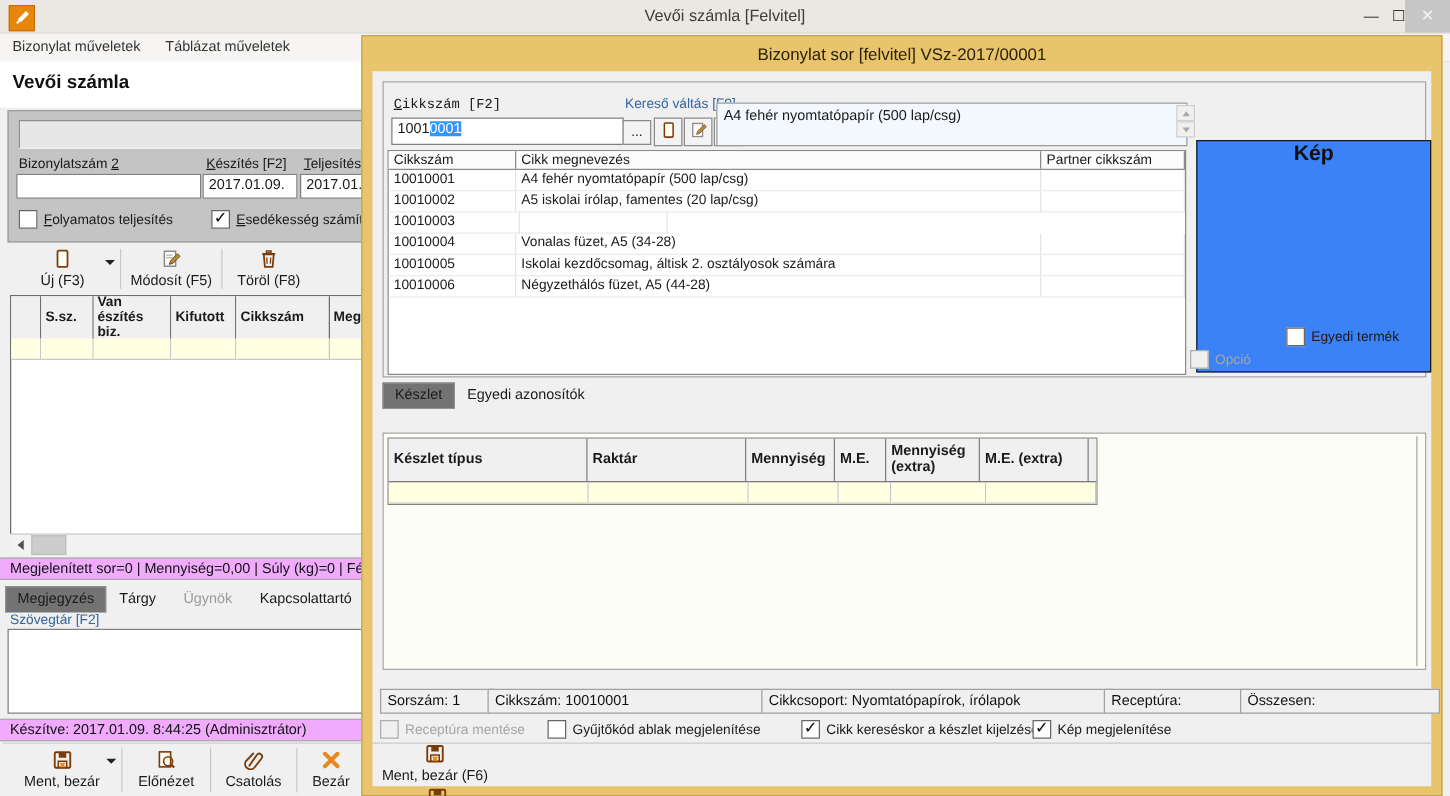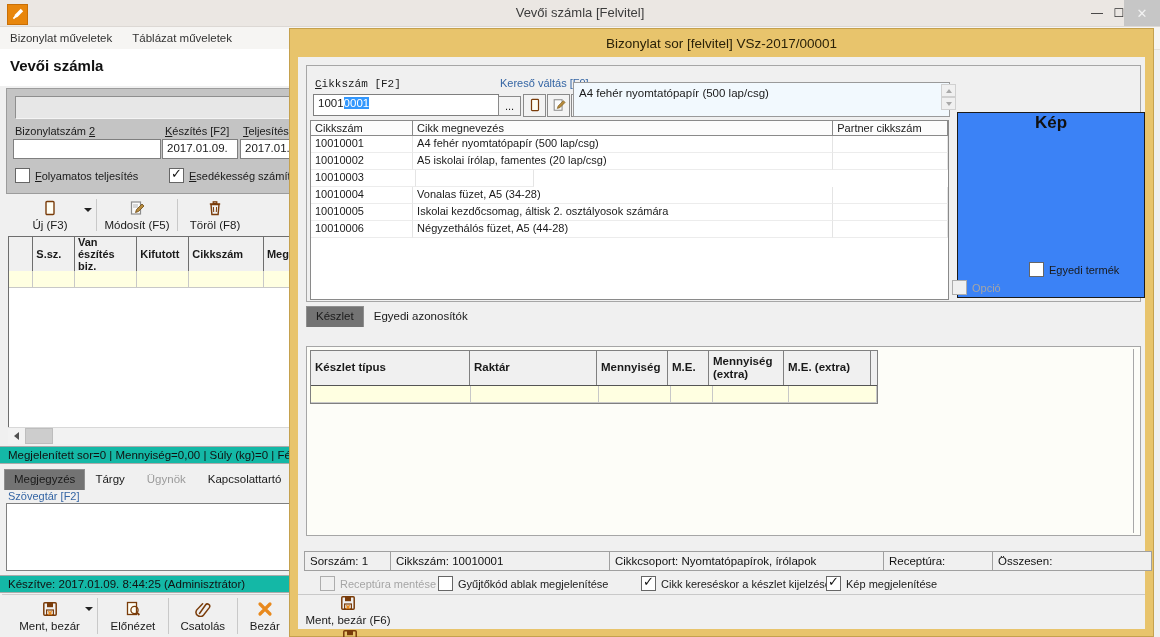--- a/index.html
+++ b/index.html
@@ -35,21 +35,21 @@
   
   #left-grid{left:8px;top:236px;width:300px;height:190px;background:#fff;border:1px solid #6e6e6e;}
   .ghrow{display:flex;}
   .gh{font-weight:bold;font-size:11px;padding:2px 3px;border-right:1px solid #6e6e6e;background:#f0f0f0;display:flex;align-items:center;}
   .grow .gc{height:16px;background:#ffffe1;border-right:1px solid #c8c8c8;border-bottom:1px solid #c8c8c8;}
   
   #hscroll{left:8px;top:427px;width:281px;height:16px;background:#f2f2f2;border-top:1px solid #d8d8d8;display:flex;align-items:center;}
   #hs-arrow{width:17px;height:16px;display:flex;align-items:center;justify-content:center;}
   #hs-arrow::after{content:"";width:0;height:0;border-top:4px solid transparent;border-bottom:4px solid transparent;border-right:5px solid #505050;}
   #hs-thumb{width:26px;height:14px;background:#cdcdcd;border:1px solid #bdbdbd;}
-  .statusstrip{background:#14b8a6;border-top:1px solid #ababab;border-bottom:1px solid #ababab;display:flex;align-items:center;padding:0 8px;font-size:11.5px;color:#111;}
+  .statusstrip{background:#f0abfc;border-top:1px solid #ababab;border-bottom:1px solid #ababab;display:flex;align-items:center;padding:0 8px;font-size:11.5px;color:#111;}
   
   .tabstrip{display:flex;align-items:flex-end;}
   .tab{padding:3px 9px 4px;font-size:11.5px;color:#1a1a1a;border:1px solid transparent;border-bottom:none;white-space:nowrap;position:relative;}
   .tab.active{background:#737373;border-color:#8f8f8f;margin-bottom:-1px;padding-bottom:5px;}
   .tab.disabled{color:#9b9b9b;}
   .tabsep{width:1px;height:14px;background:#9b9b9b;margin:0 1px 4px;}
   .link{color:#3465a4;font-size:11px;white-space:nowrap;}
   
   #dialog{left:289px;top:28px;width:865px;height:609px;background:#e8c46c;border:1px solid #c5a14e;box-sizing:border-box;}
   #dlg-title{left:0;top:0;width:100%;height:28px;display:flex;align-items:center;justify-content:center;font-size:13.5px;color:#2b2208;}
@@ -343,21 +343,21 @@
 
 
       <div id="dlg-info" class="abs" style="left:0;top:494px;width:847px;height:19px;">
           <div class="infobox" style="left: 6px; width: 80px;">Sorszám: 1</div>
           <div class="infobox" style="left: 92px; width: 213px;">Cikkszám: 10010001</div>
           <div class="infobox" style="left: 311px; width: 270px;">Cikkcsoport: Nyomtatópapírok, írólapok</div>
           <div class="infobox" style="left: 585px; width: 105px;">Receptúra:</div>
           <div class="infobox" style="left: 694px; width: 148px;">Összesen:</div>
         </div>
       <div id="dlg-checkboxes" class="abs" style="left:0;top:519px;width:847px;height:16px;">
-          <div class="cbrow disabled" style="position: absolute; left: 22px; top: 0px;">
+          <div class="cbrow disabled" style="position: absolute; left: 6px; top: 0px;">
             <span class="cb disabled"></span>
             <span class="cblbl">Receptúra mentése</span>
           </div>
           <div class="cbrow" style="position: absolute; left: 140px; top: 0px;">
             <span class="cb"></span>
             <span class="cblbl">Gyűjtőkód ablak megjelenítése</span>
           </div>
           <div class="cbrow" style="position: absolute; left: 343px; top: 0px;">
             <span class="cb checked"></span>
             <span class="cblbl">Cikk kereséskor a készlet kijelzése</span>

